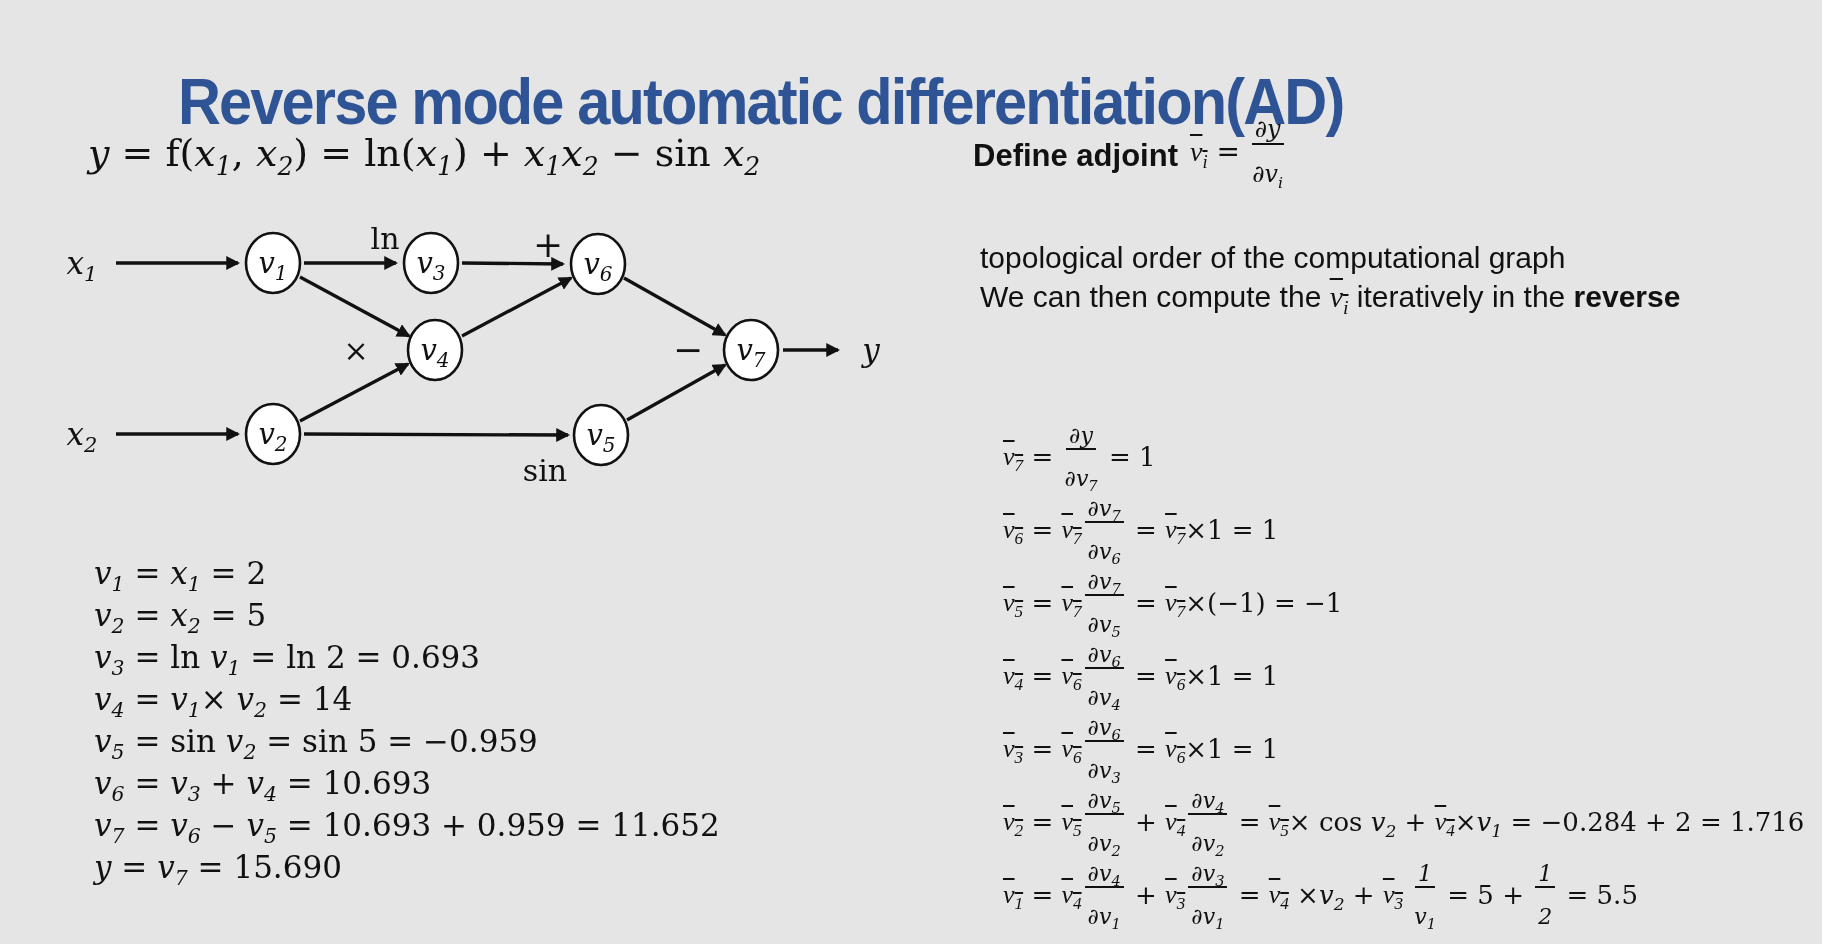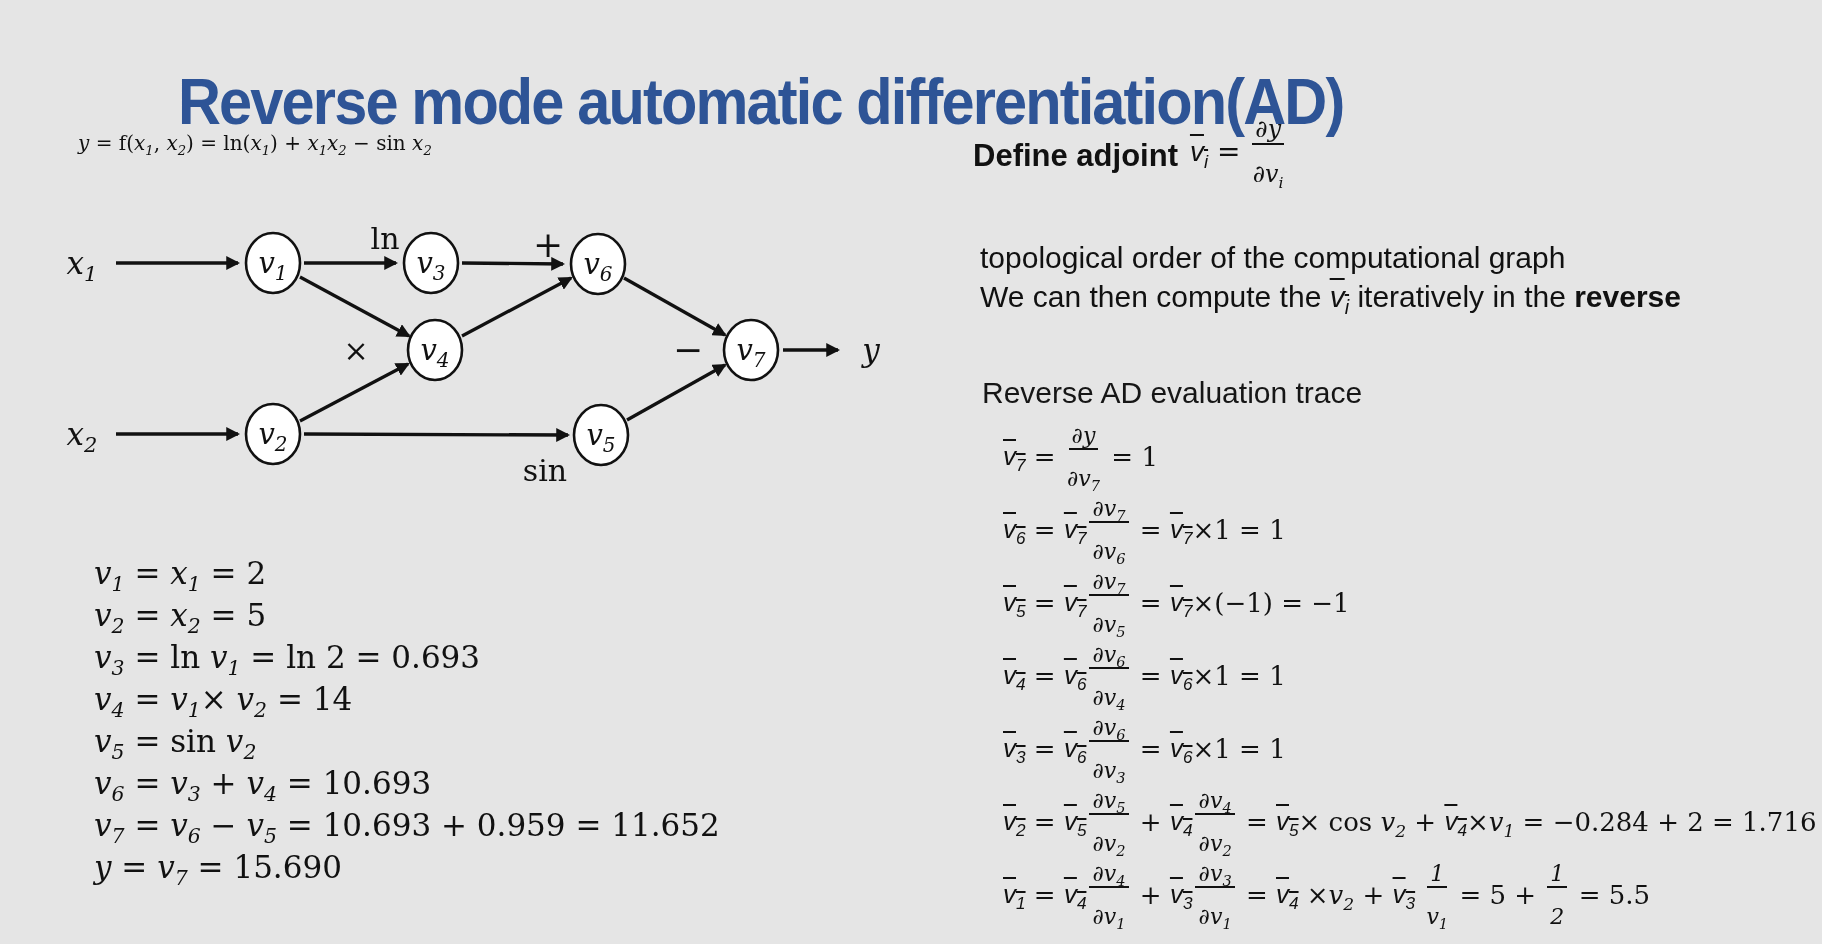--- a/index.html
+++ b/index.html
@@ -6,29 +6,29 @@
   .slide{position:relative;width:1822px;height:944px;background:#e5e5e5;overflow:hidden;
          font-family:"Liberation Sans",sans-serif;color:#111;}
   .title{position:absolute;left:178px;top:22px;font-family:"Liberation Sans",sans-serif;
          font-weight:700;font-size:64px;letter-spacing:-2px;white-space:nowrap;
          transform:scaleX(.93);transform-origin:left top;}
   
   .i{font-family:"DejaVu Serif",serif;font-style:italic;white-space:pre;}
   .r{font-family:"DejaVu Serif",serif;font-style:normal;white-space:pre;}
   .s{font-family:"Liberation Sans",sans-serif;white-space:pre;}
   .b{font-family:"Liberation Sans",sans-serif;font-weight:700;white-space:pre;}
-  .bar{font-family:Liberation Sans, sans-serif;font-style:italic;white-space:pre;
+  .bar{font-family:Liberation Serif, serif;font-style:italic;white-space:pre;
        text-decoration:overline;text-decoration-thickness:2px;}
   sub{font-size:.66em;line-height:0;}
   .frac{display:inline-flex;flex-direction:column;align-items:center;text-align:center;
         font-size:.85em;line-height:1.12;margin:0 3px;vertical-align:middle;
         font-family:"DejaVu Serif",serif;font-style:italic;}
   .frac .num{border-bottom:2px solid #111;padding:0 3px;}
   .frac .den{padding-top:16px;}
-  .formula{position:absolute;left:78px;top:131px;font-size:20px;}
+  .formula{position:absolute;left:88px;top:131px;font-size:38px;}
   .graph{position:absolute;left:38px;top:183px;}
   .g-math{font-family:"DejaVu Serif",serif;font-style:italic;fill:#111;}
   .g-op{font-family:"DejaVu Serif",serif;fill:#111;}
   .fwd-head{position:absolute;left:64px;top:494px;font-size:30px;color:#161616;}
   .fwd-lines{position:absolute;left:94px;top:552px;font-size:31px;}
   .fwd-lines .mline{height:42px;display:flex;align-items:center;}
   .adjoint-row{position:absolute;left:973px;top:116px;display:flex;align-items:center;
                gap:12px;font-size:28px;}
   .adjoint-label{font-weight:700;font-size:31px;margin-top:8px;}
   .adjoint-math{display:inline-flex;align-items:center;}
@@ -113,20 +113,21 @@
         <span class="r"> = </span>
         <span class="i">v<sub>1</sub></span>
         <span class="r">× </span>
         <span class="i">v<sub>2</sub></span>
         <span class="r"> = 14</span>
       </div>
       <div class="mline">
         <span class="i">v<sub>5</sub></span>
         <span class="r"> = sin </span>
         <span class="i">v<sub>2</sub></span>
+        <span class="r"> = sin 5 = −0.959</span>
       </div>
       <div class="mline">
         <span class="i">v<sub>6</sub></span>
         <span class="r"> = </span>
         <span class="i">v<sub>3</sub></span>
         <span class="r"> + </span>
         <span class="i">v<sub>4</sub></span>
         <span class="r"> = 10.693</span>
       </div>
       <div class="mline">
@@ -155,21 +156,20 @@
           <span class="den">∂v<sub>i</sub></span>
         </span>
       </span>
   </div>
 
   <div class="para">
       <div class="mline"><span class="s">topological order of the computational graph</span></div>
       <div class="mline"><span class="s">We can then compute the </span><span class="bar">v<sub>i</sub></span><span class="s"> iteratively in the </span><span class="b">reverse</span></div>
     </div>
 
-  <div class="rev-head">Reverse AD evaluation trace</div>
 
   <div class="rev-lines">
       <div class="mline">
         <span class="bar">v<sub>7</sub></span>
         <span class="r"> = </span>
         <span class="frac">
           <span class="num">∂y</span>
           <span class="den">∂v<sub>7</sub></span>
         </span>
         <span class="r"> = 1</span>

